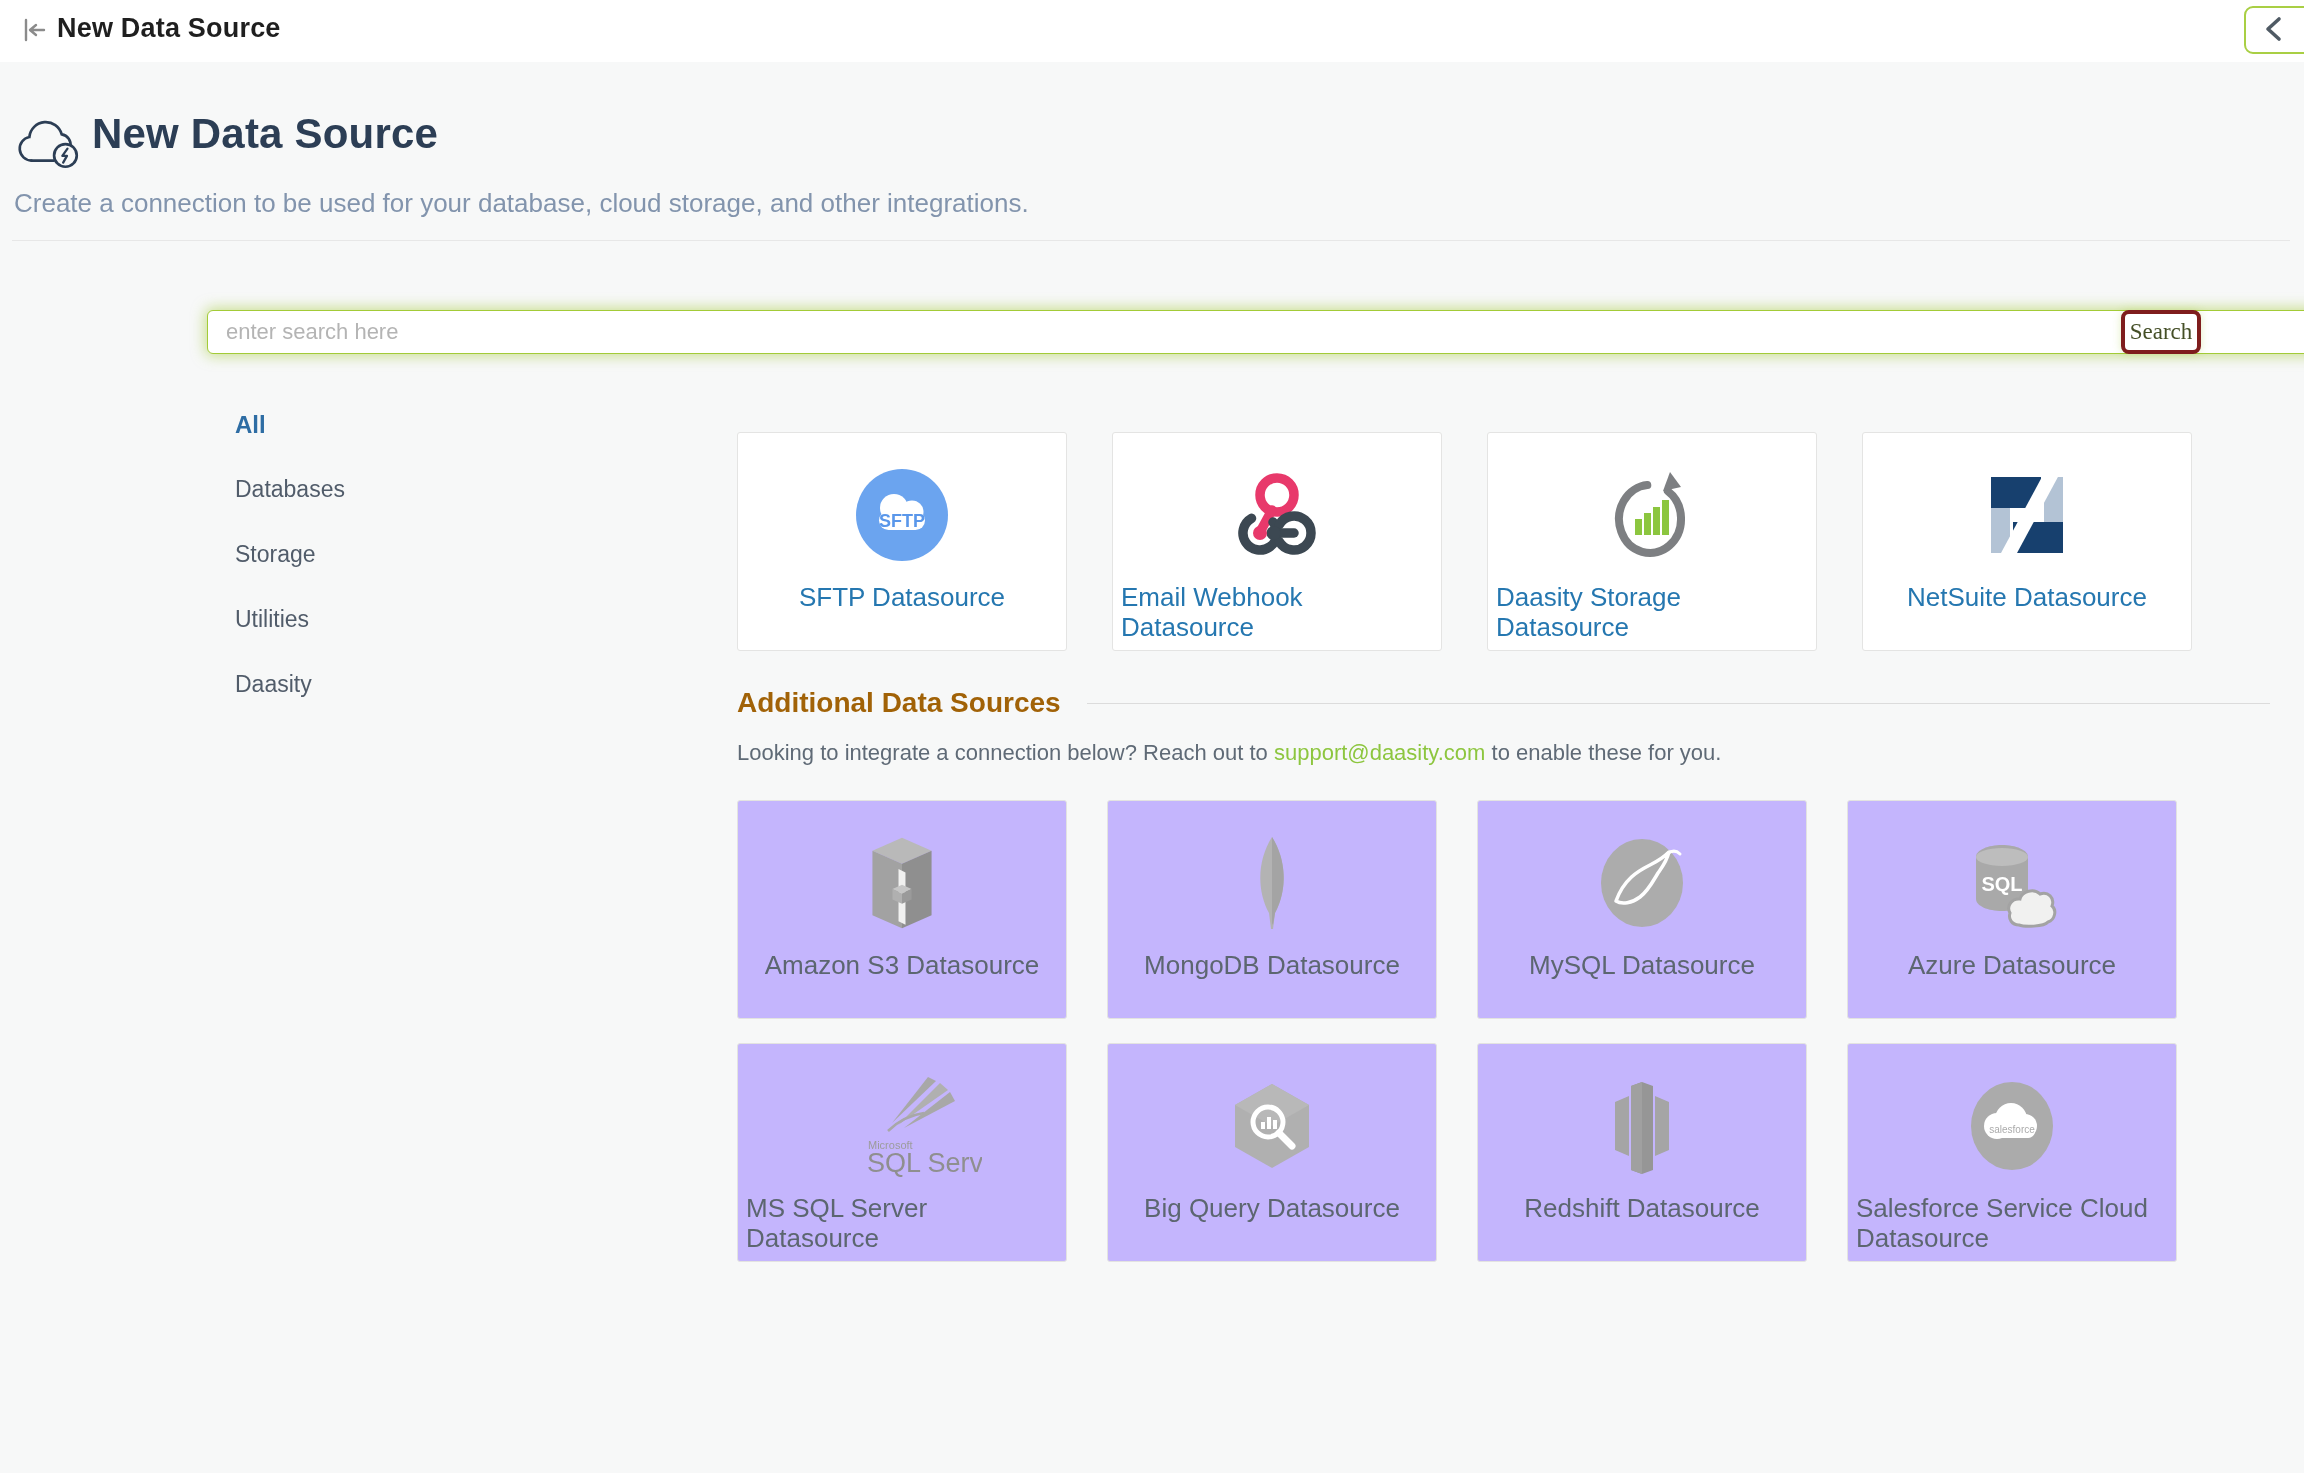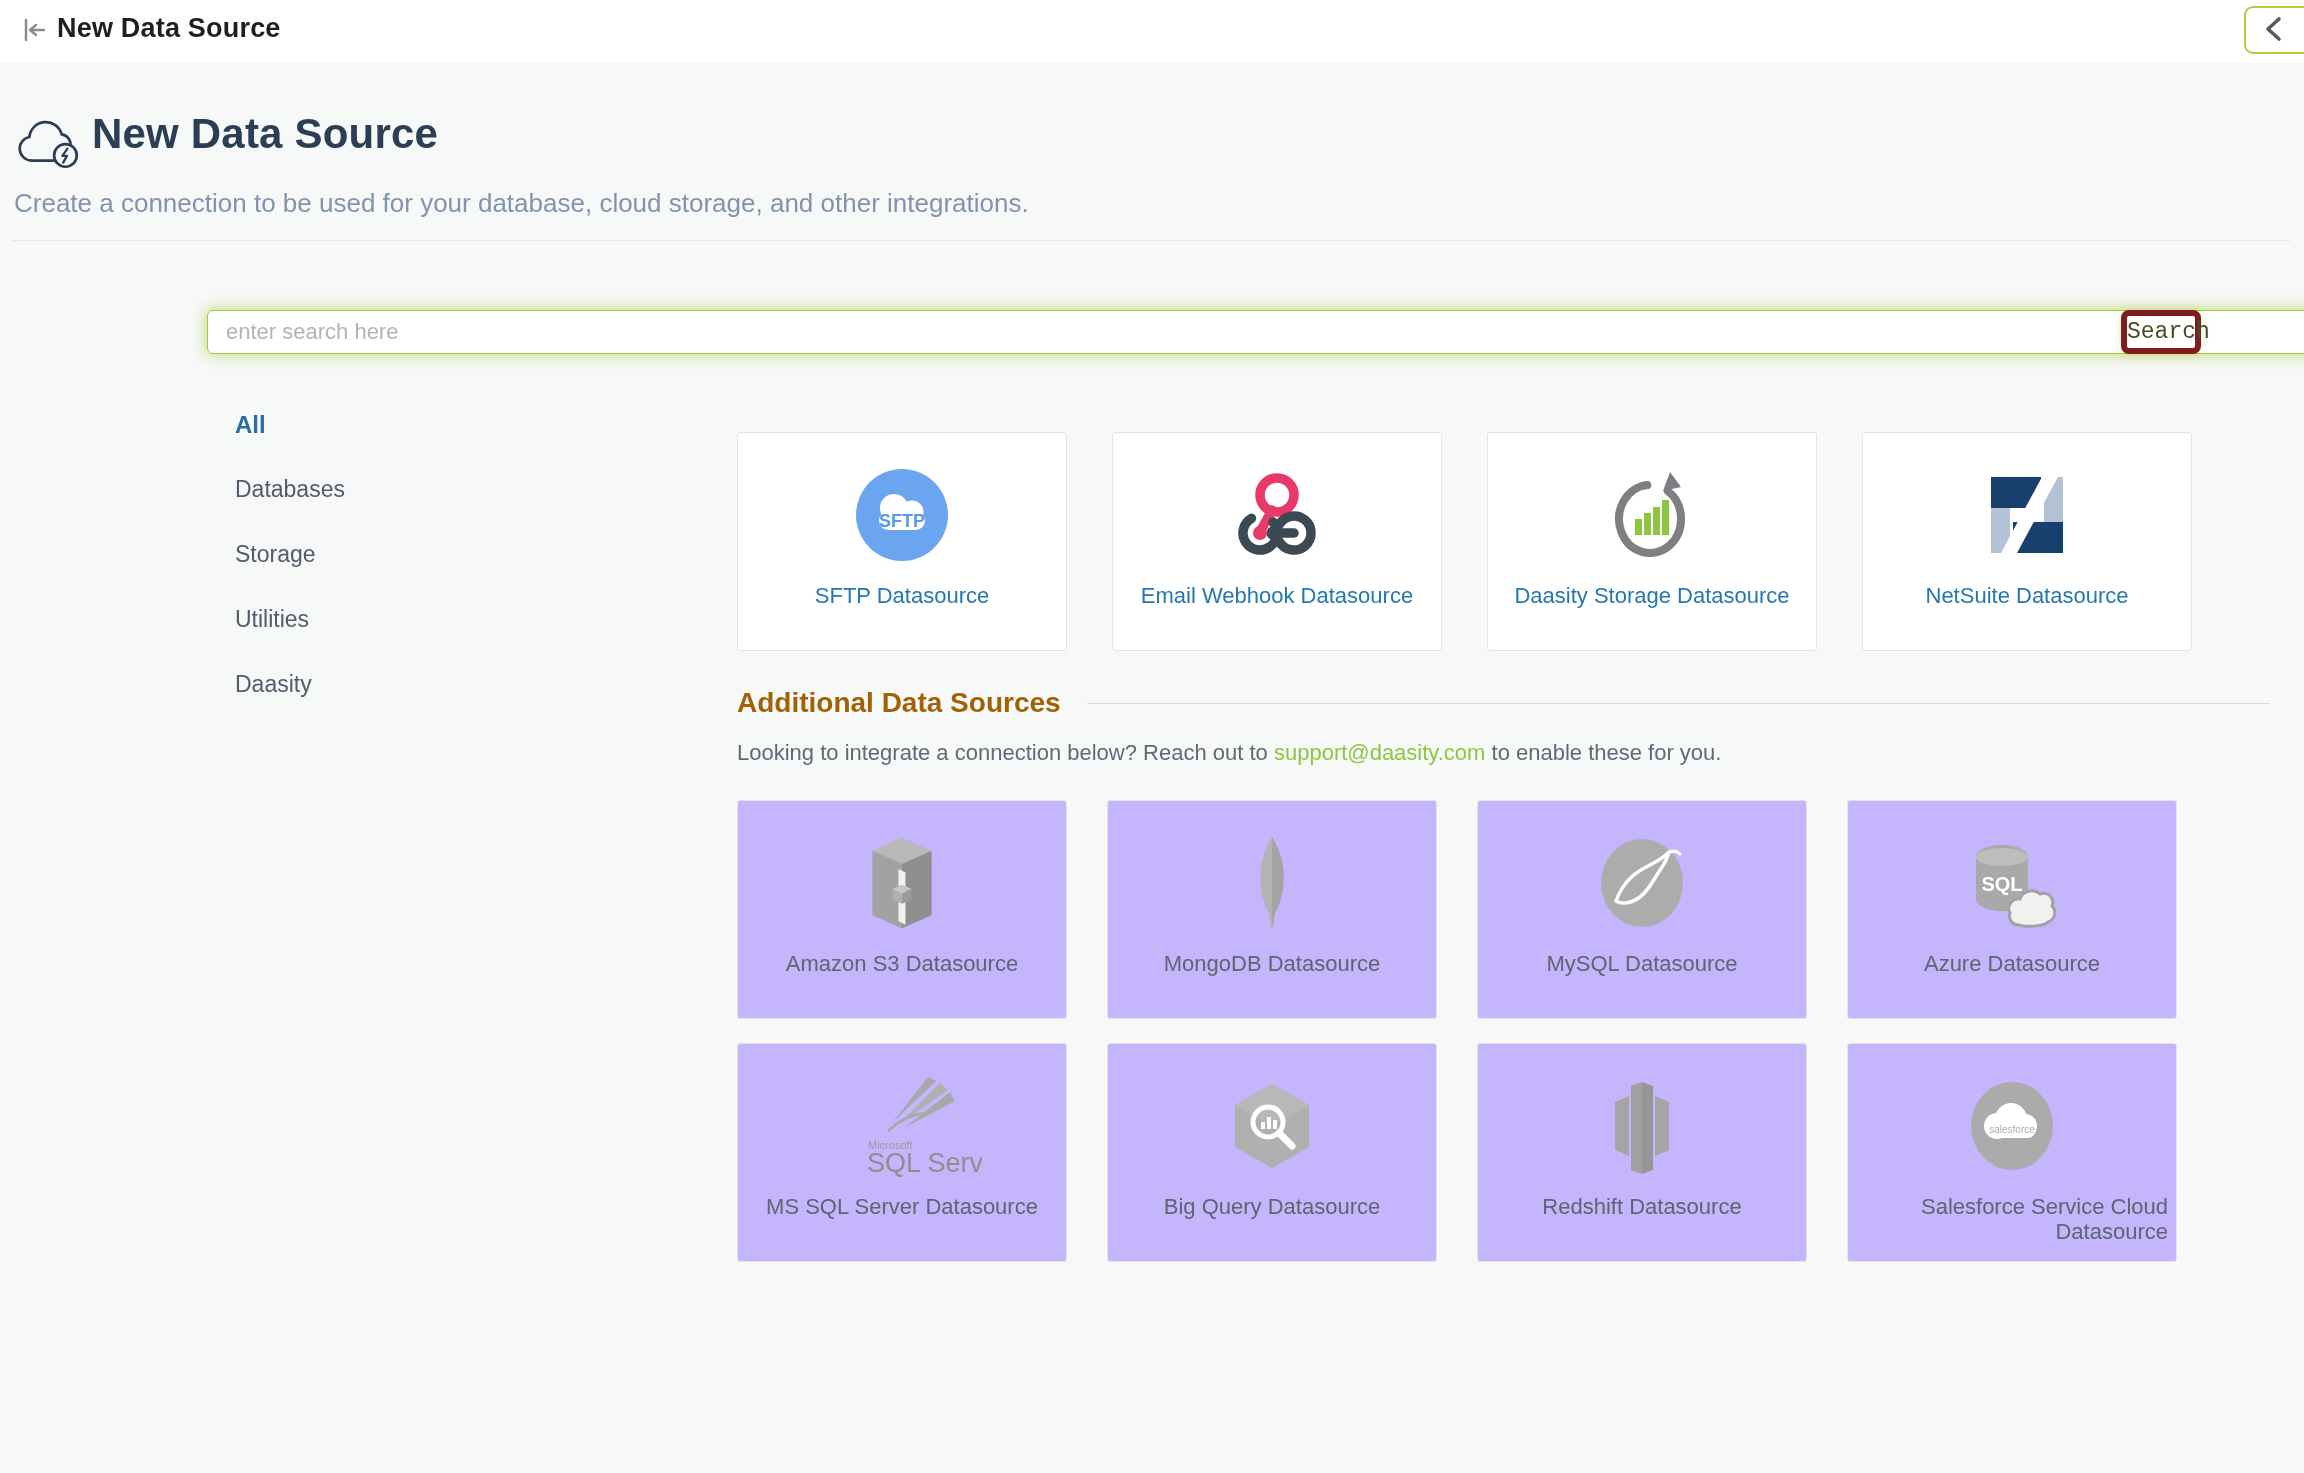--- a/index.html
+++ b/index.html
@@ -19,35 +19,35 @@
 
   
   .cloud-bolt { position:absolute; left:17px; top:52px; }
   .page-title { position:absolute; left:92px; top:48px; font-size:42px; font-weight:600; color:#2c3e55; letter-spacing:.2px; }
   .page-subtitle { position:absolute; left:14px; top:126px; font-size:26px; color:#8294ad; }
   .header-divider { position:absolute; left:12px; top:178px; width:2278px; height:1px; background:#e7e7e7; }
 
   
   .search-input { position:absolute; left:207px; top:248px; width:2269px; height:44px; border:1.5px solid #a3cb37; border-radius:6px; background:#fff; padding:0 18px; font-size:22px; color:#444; outline:none; box-shadow:0 0 14px 2px rgba(163,203,55,.55); font-family:"Liberation Sans", sans-serif; }
   .search-input::placeholder { color:#b4b4b4; }
-  .search-btn { position:absolute; left:2121px; top:248px; width:80px; height:44px; background:#fff; border:6px solid #7f1d1d; border-radius:8px; font-size:23px; color:#454f27; cursor:pointer; box-shadow:0 0 8px rgba(163,203,55,.3); font-family:Liberation Mono, monospace; }
+  .search-btn { position:absolute; left:2121px; top:248px; width:80px; height:44px; background:#fff; border:4px solid #7f1d1d; border-radius:8px; font-size:23px; color:#454f27; cursor:pointer; box-shadow:0 0 8px rgba(163,203,55,.3); font-family:Liberation Serif, serif; }
 
   
   .cat-list { position:absolute; left:235px; top:349px; list-style:none; }
   .cat-list li { font-size:23px; color:#515c6a; height:24px; margin-bottom:41px; cursor:pointer; }
   .cat-list li.active { color:#2e6da4; font-weight:bold; font-size:24px; }
 
   
   .featured-grid { position:absolute; left:737px; top:370px; display:grid; grid-template-columns:repeat(4,330px); column-gap:40px;gap:45px; }
   .additional-grid { position:absolute; left:737px; top:738px; display:grid; grid-template-columns:repeat(4,330px); column-gap:40px; row-gap:24px; }
   .card { width:330px; height:219px; border-radius:3px; display:flex; flex-direction:column; align-items:center; cursor:pointer; }
   .card.white { background:#fff; border:1px solid #e4e4e3; }
   .card.gray { background:#c4b5fd; border:1px solid #e3e3e1; }
   .icon-box { height:112px; margin-top:26px; display:flex; align-items:center; justify-content:center; }
-  .card-label { margin-top:12px; font-size:22px; text-align:right; line-height:1.15; padding:0 8px; }
+  .card-label { margin-top:12px; font-size:26px; text-align:left; line-height:1.15; padding:0 8px; }
   .card.white .card-label { color:#2577b0; }
   .card.gray .card-label { color:#5c6670; }
 
   
   .additional-head { position:absolute; left:737px; top:626px; width:1533px; }
   .section-title-row { display:flex; align-items:center; }
   .section-title { font-size:28px; font-weight:bold; color:#a16207; line-height:30px; white-space:nowrap; }
   .section-rule { flex:1; height:1px; background:#dcdcdc; margin-left:26px; }
   .section-note { margin-top:22px; font-size:22px; color:#5f6a76; line-height:26px; }
   .section-note .mail-link { color:#8dc63f; cursor:pointer; }

